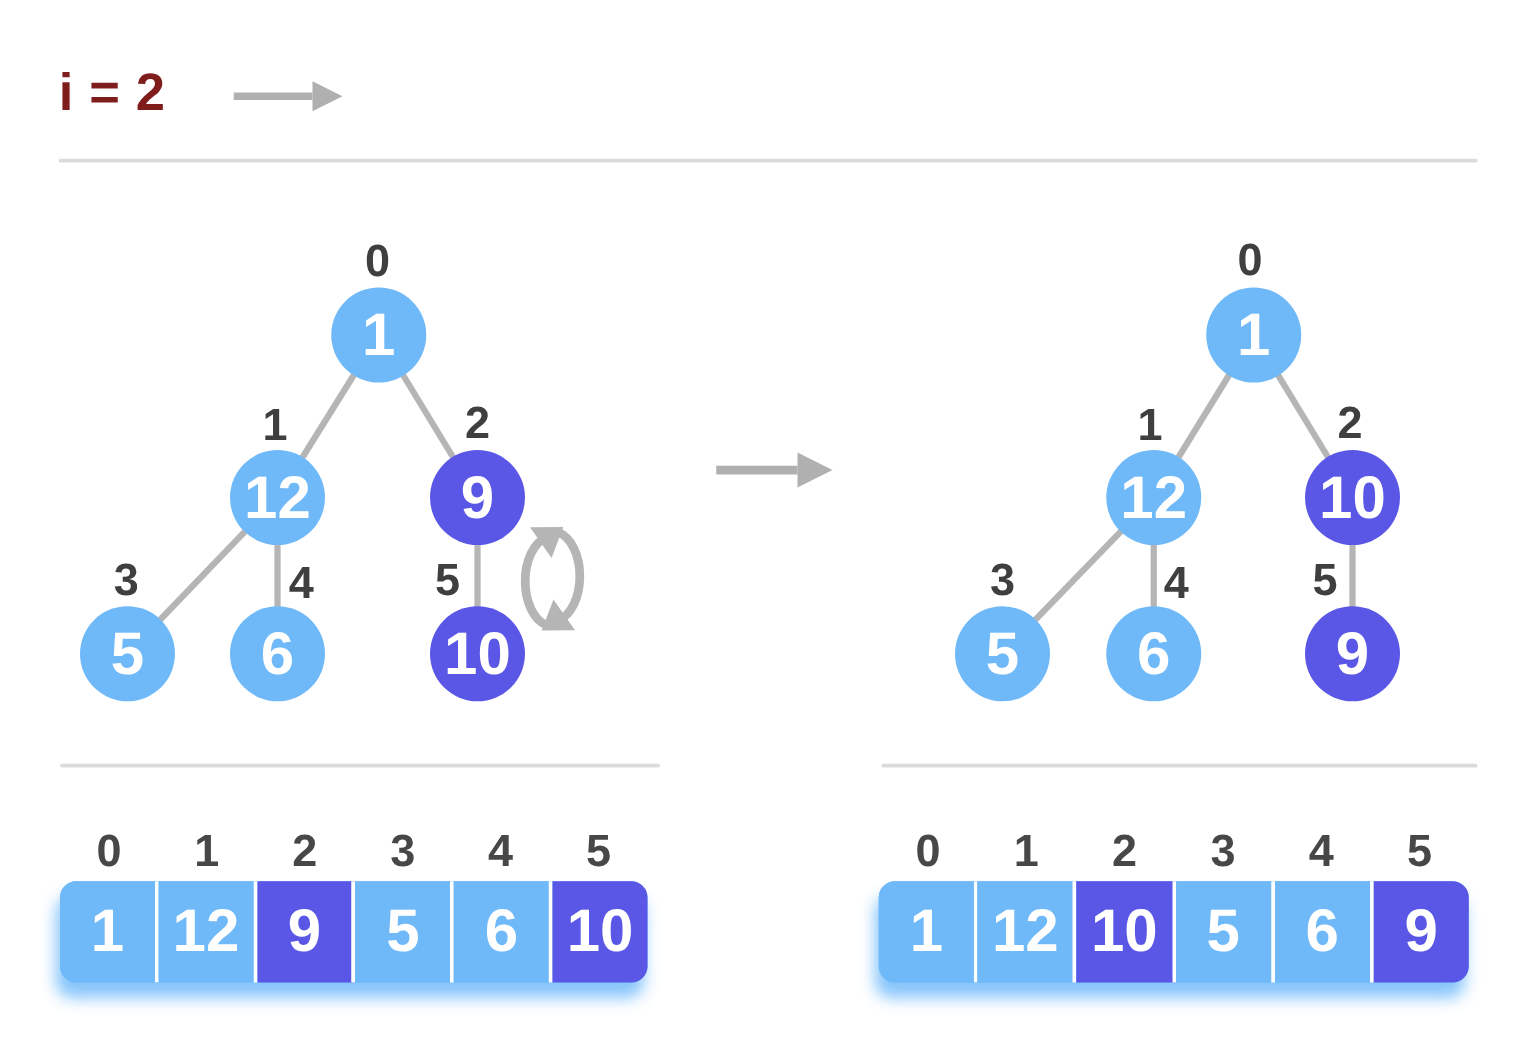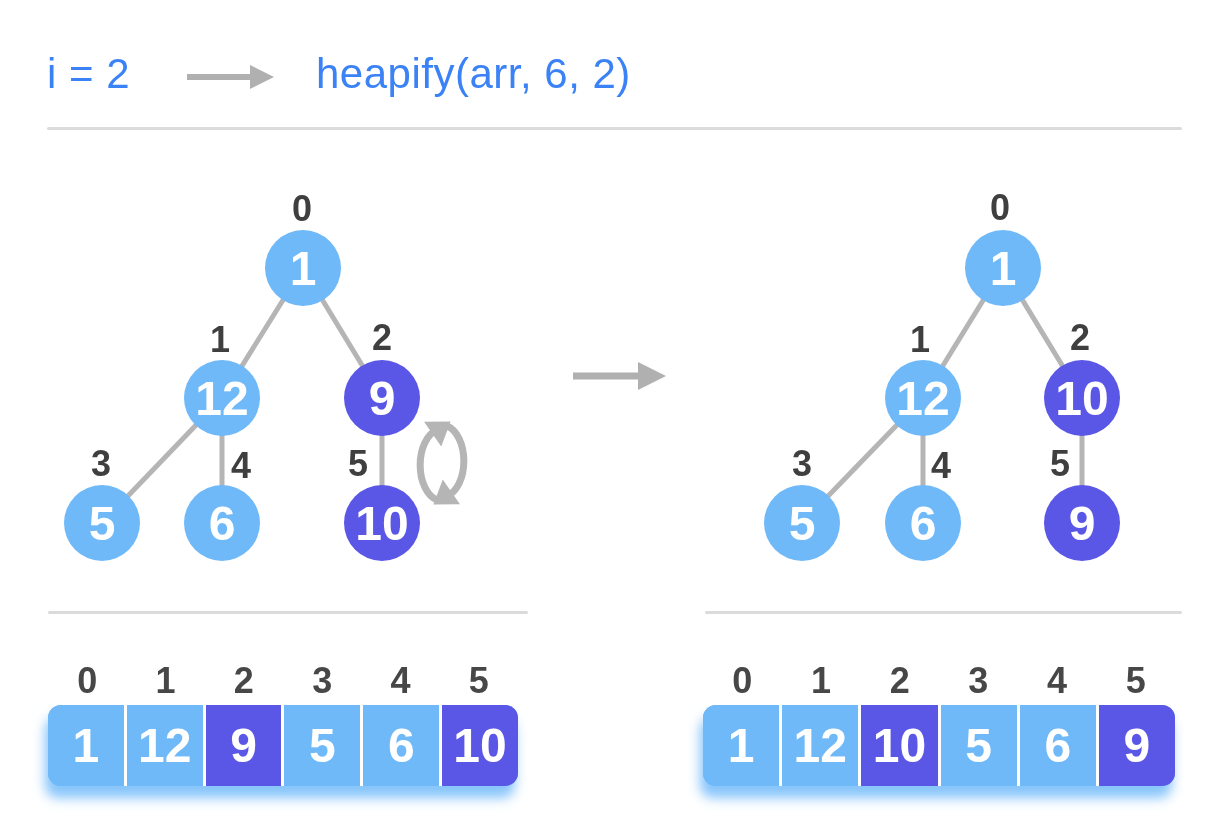--- a/index.html
+++ b/index.html
@@ -3,21 +3,21 @@
 <meta charset="utf-8">
 <style>
   html,body{margin:0;padding:0;background:#ffffff;}
   .canvas{
     position:relative;width:1228px;height:834px;overflow:hidden;
     font-family:"Liberation Sans","DejaVu Sans",sans-serif;
     background:#ffffff;
   }
   
   .title-text{
-    position:absolute;top:50px;font-size:42px;font-weight:normal;color:#3b82f6;
+    position:absolute;top:50px;font-size:42px;font-weight:bold;color:#7f1d1d;
     letter-spacing:0.5px;white-space:nowrap;
   }
   .iter-label{left:47px;}
   .call-label{left:316px;}
   .sep{position:absolute;height:3px;background:#dbdbdb;border-radius:2px;}
   .sep-title{left:47px;top:127px;width:1135px;}
   .sep-left{left:48px;top:611px;width:480px;}
   .sep-right{left:705px;top:611px;width:477px;}
   
   .underlay{position:absolute;left:0;top:0;width:1228px;height:834px;z-index:1;}
@@ -65,21 +65,20 @@
   .cell:first-child{border-radius:13px 0 0 13px;}
   .cell:last-child{border-right:none;border-radius:0 13px 13px 0;}
   .cell.hl{background:#5b57e6;}
 </style>
 </head>
 <body>
 
 <div class="canvas">
 
   <div class="title-text iter-label">i = 2</div>
-  <div class="title-text call-label">heapify(arr, 6, 2)</div>
   <div class="sep sep-title"></div>
 
   <div class="sep sep-left"></div>
   <div class="sep sep-right"></div>
 
   <svg class="underlay" viewBox="0 0 1228 834">
 
     <g fill="#b0b0b0" stroke="#b0b0b0">
       <line x1="187" y1="77" x2="250" y2="77" stroke-width="6"></line>
       <polygon points="250,65 274,77 250,89" stroke="none"></polygon>

